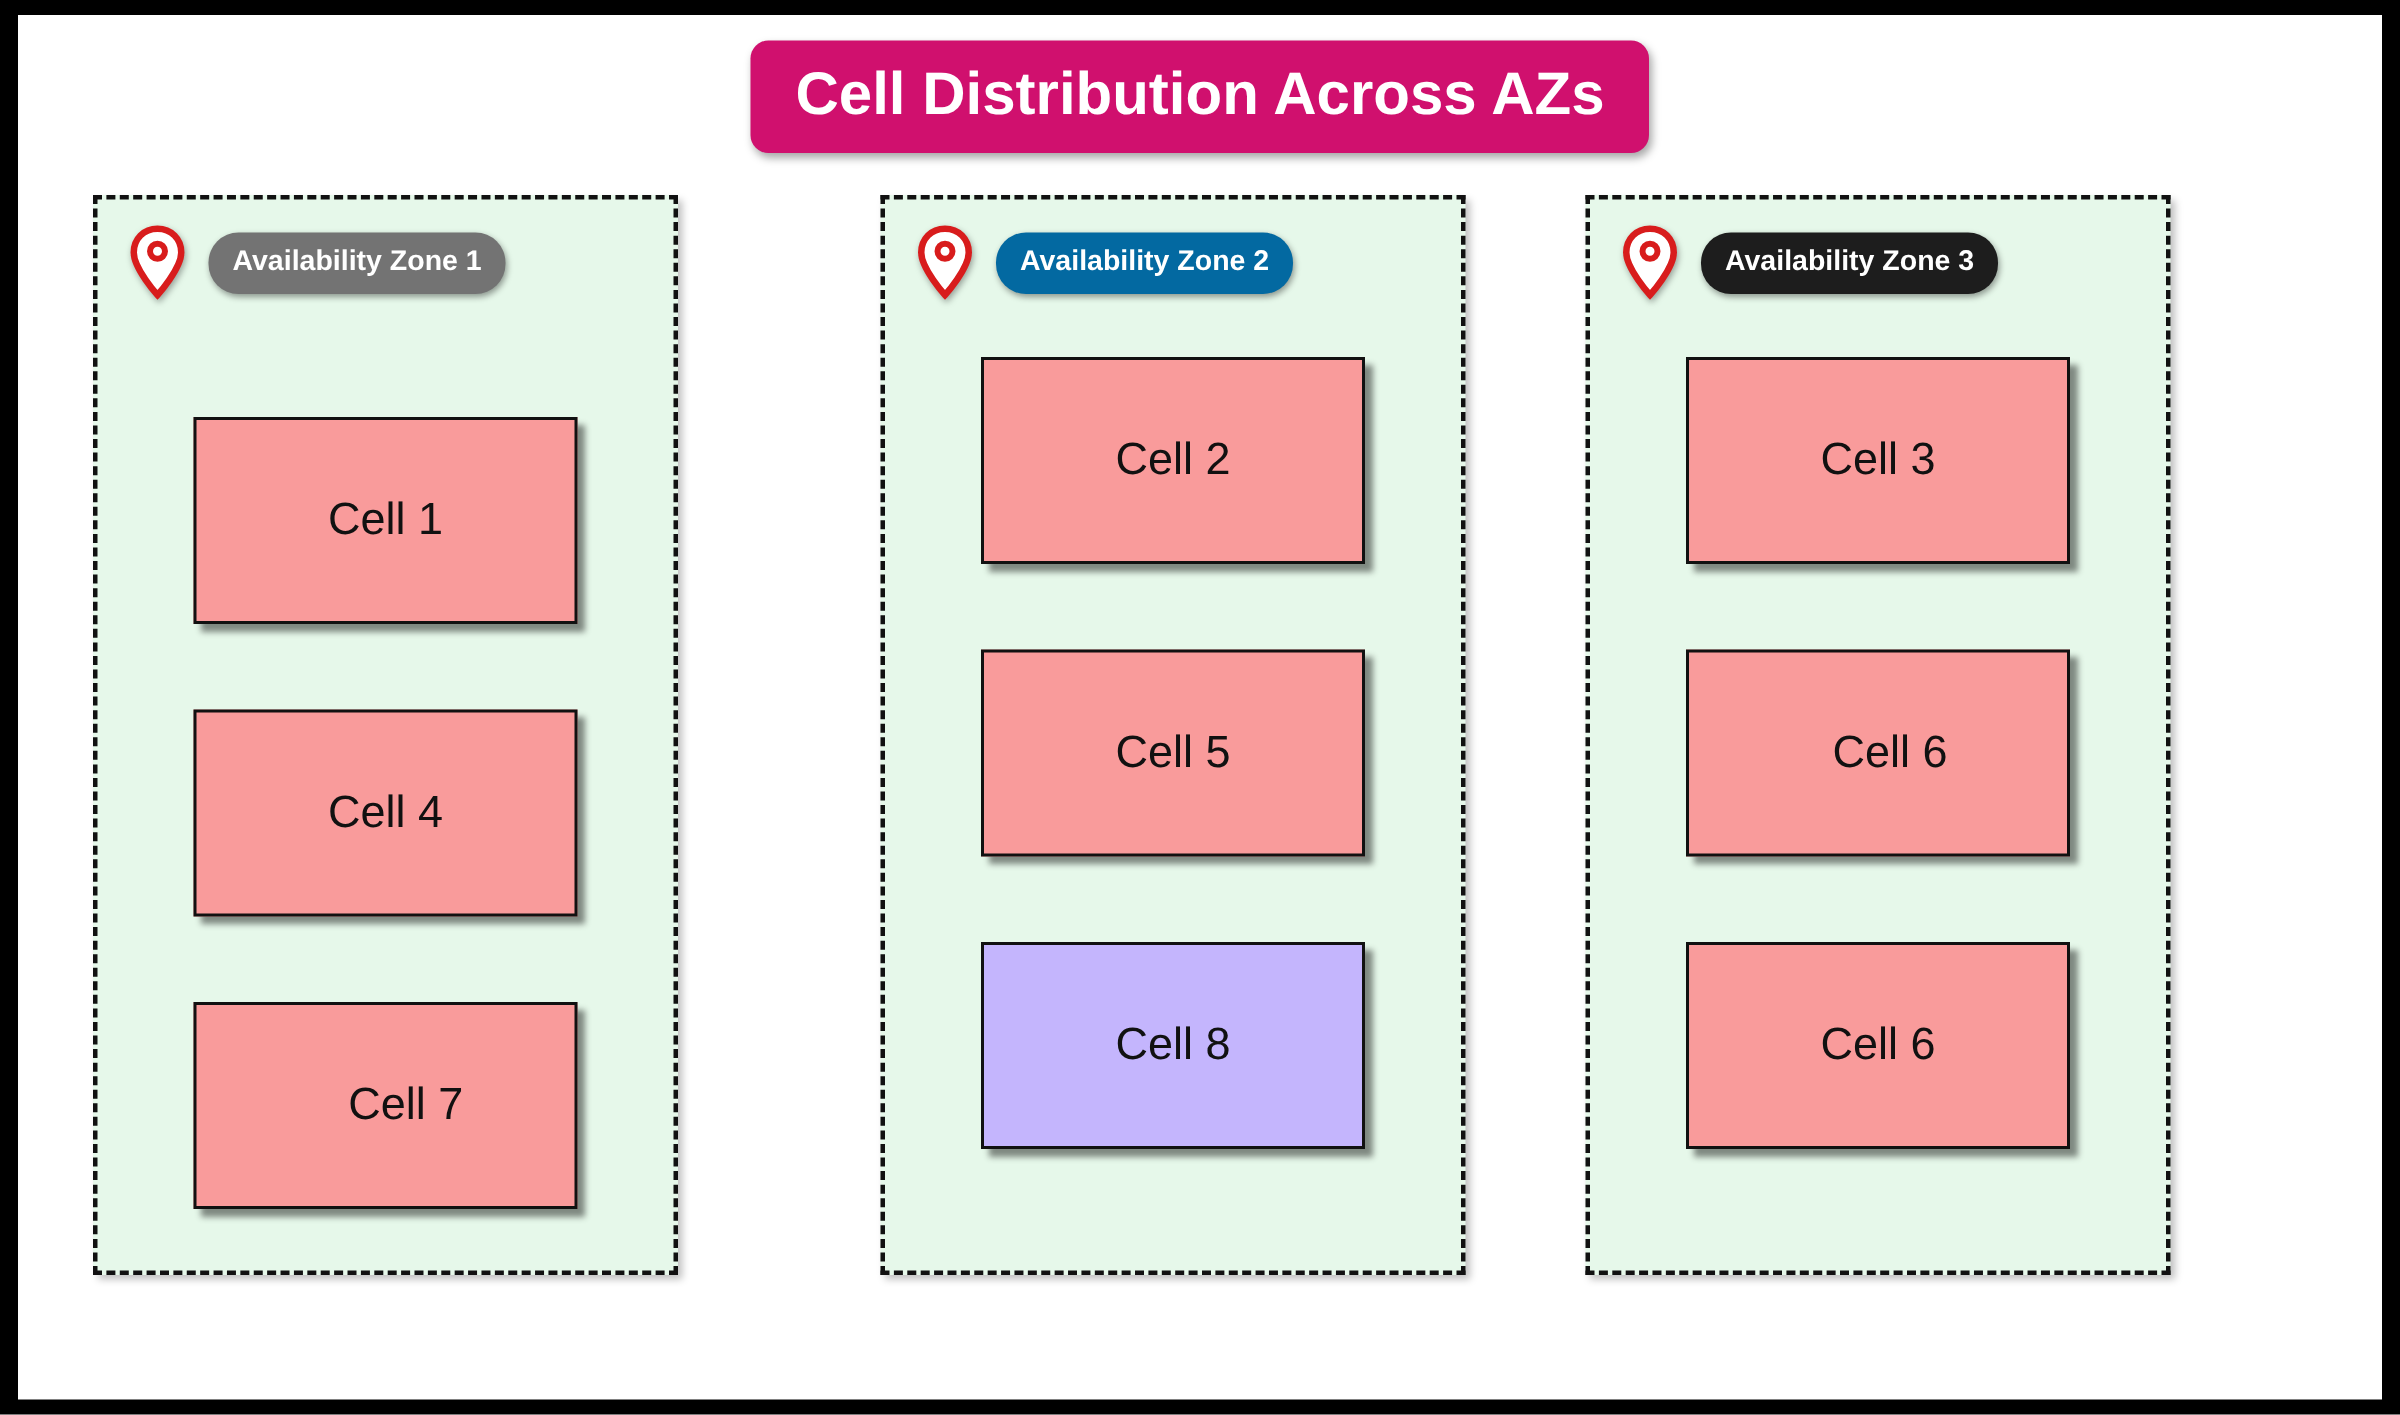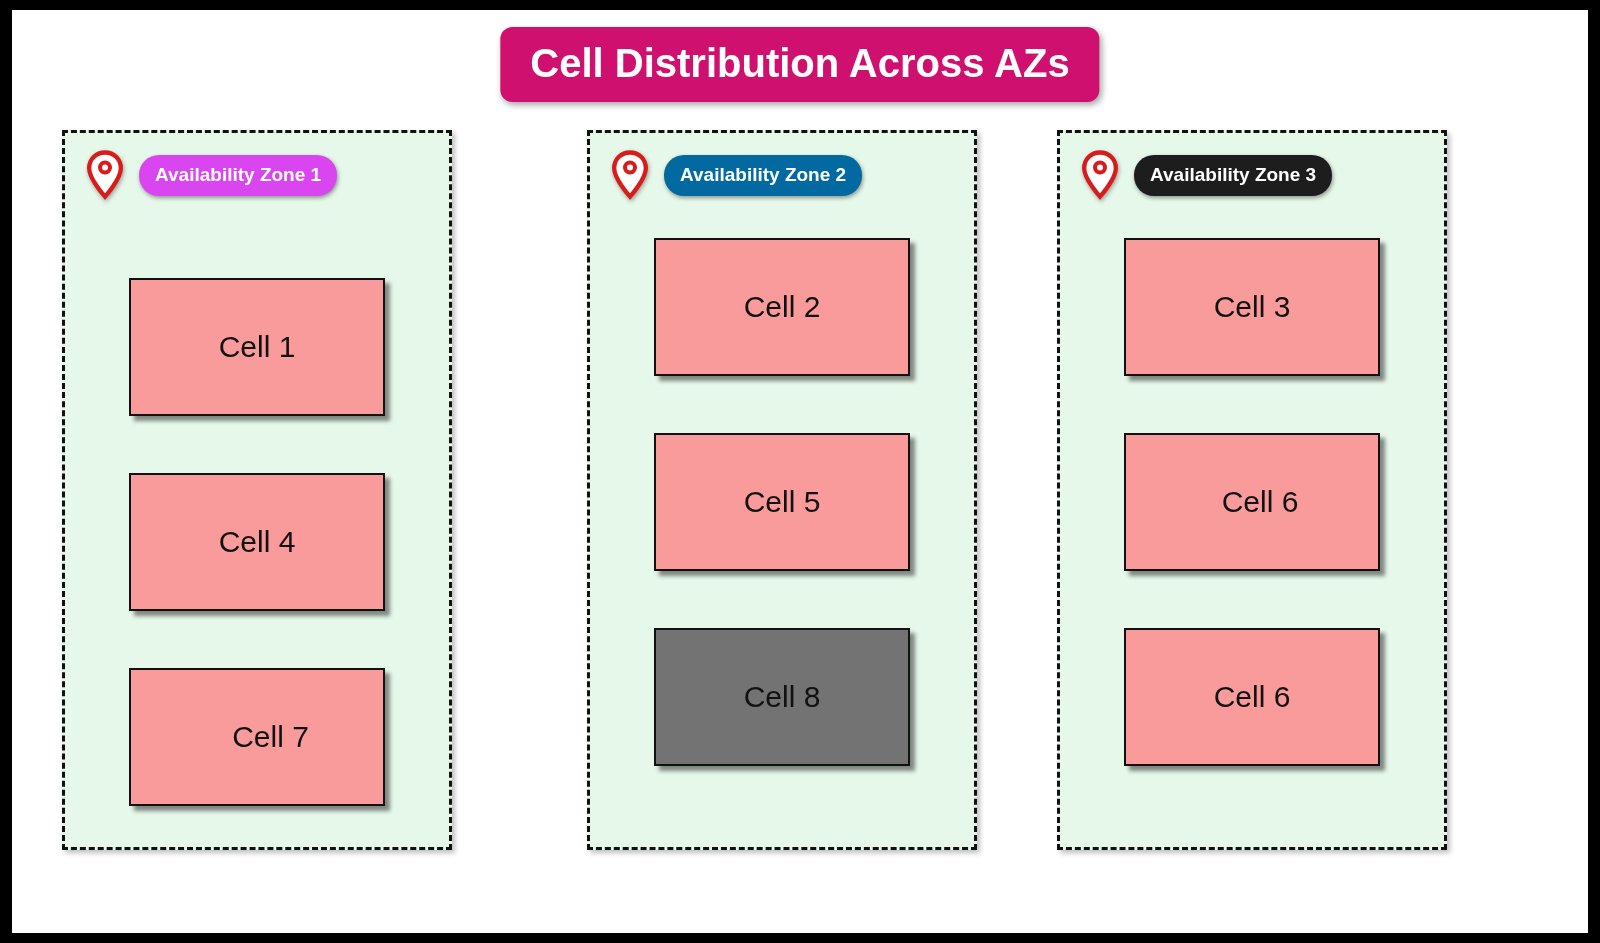--- a/index.html
+++ b/index.html
@@ -86,41 +86,41 @@
 <div class="page">
 
   <div class="title-banner" style="background: rgb(208, 16, 110);">Cell Distribution Across AZs</div>
 
   <div class="zone zone-1" style="background: rgb(230, 248, 234);">
     <div class="zone-header">
       <svg class="pin-icon" viewBox="0 0 24 30">
         <path d="M12 1.5 C6.5 1.5 2.5 5.6 2.5 11 C2.5 17.5 12 28 12 28 C12 28 21.5 17.5 21.5 11 C21.5 5.6 17.5 1.5 12 1.5 Z" fill="#ffffff" stroke="#d81c1c" stroke-width="2.6"></path>
         <circle cx="12" cy="10.5" r="3" fill="none" stroke="#d81c1c" stroke-width="2.4"></circle>
       </svg>
-      <div class="zone-label" style="background: #d946ef;">Availability Zone 1</div>
+      <div class="zone-label" style="background: #737373;">Availability Zone 1</div>
     </div>
     <div class="cells">
       <div class="cell" style="background: rgb(249, 155, 155); margin-top: 40px;">Cell 1</div>
       <div class="cell" style="background: rgb(249, 155, 155);">Cell 4</div>
       <div class="cell" style="background: rgb(249, 155, 155); padding-left: 27px;">Cell 7</div>
     </div>
   </div>
 
   <div class="zone zone-2" style="background: rgb(230, 248, 234);">
     <div class="zone-header">
       <svg class="pin-icon" viewBox="0 0 24 30">
         <path d="M12 1.5 C6.5 1.5 2.5 5.6 2.5 11 C2.5 17.5 12 28 12 28 C12 28 21.5 17.5 21.5 11 C21.5 5.6 17.5 1.5 12 1.5 Z" fill="#ffffff" stroke="#d81c1c" stroke-width="2.6"></path>
         <circle cx="12" cy="10.5" r="3" fill="none" stroke="#d81c1c" stroke-width="2.4"></circle>
       </svg>
       <div class="zone-label" style="background: #0369a1;">Availability Zone 2</div>
     </div>
     <div class="cells">
       <div class="cell" style="background: rgb(249, 155, 155);">Cell 2</div>
       <div class="cell" style="background: rgb(249, 155, 155);">Cell 5</div>
-      <div class="cell" style="background: #737373;">Cell 8</div>
+      <div class="cell" style="background: #c4b5fd;">Cell 8</div>
     </div>
   </div>
 
   <div class="zone zone-3" style="background: rgb(230, 248, 234);">
     <div class="zone-header">
       <svg class="pin-icon" viewBox="0 0 24 30">
         <path d="M12 1.5 C6.5 1.5 2.5 5.6 2.5 11 C2.5 17.5 12 28 12 28 C12 28 21.5 17.5 21.5 11 C21.5 5.6 17.5 1.5 12 1.5 Z" fill="#ffffff" stroke="#d81c1c" stroke-width="2.6"></path>
         <circle cx="12" cy="10.5" r="3" fill="none" stroke="#d81c1c" stroke-width="2.4"></circle>
       </svg>
       <div class="zone-label" style="background: rgb(29, 29, 29);">Availability Zone 3</div>

